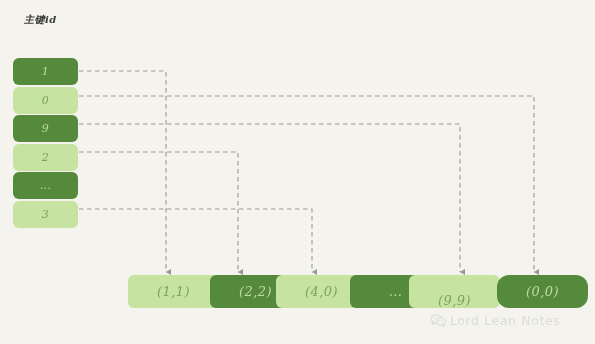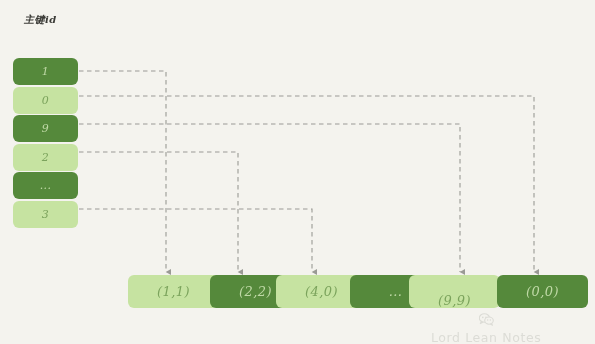--- a/index.html
+++ b/index.html
@@ -77,21 +77,20 @@
     top: 313px;
     display: flex;
     align-items: center;
     gap: 4px;
     color: #dcdcd6;
     font-family: "DejaVu Sans", sans-serif;
     font-size: 12.5px;
     letter-spacing: 0.6px;
     user-select: none;
     white-space: nowrap;
-    flex-direction: column;
   }
   .watermark svg {
     display: block;
   }
 </style>
 </head>
 <body>
 
 <div id="canvas">
 
@@ -141,21 +140,21 @@
       </div>
       <div class="node leaf-node light" style="left: 276px;">
         <span>(4,0)</span>
       </div>
       <div class="node leaf-node dark" style="left: 350px;">
         <span>...</span>
       </div>
       <div class="node leaf-node light" style="left: 409px; align-items: flex-end;">
         <span>(9,9)</span>
       </div>
-      <div class="node leaf-node dark" style="left: 497px;">
+      <div class="node leaf-node dark" style="left: 497px; border-radius: 12px;">
         <span>(0,0)</span>
       </div>
     </div>
 
   <div class="watermark">
     <span>
       <svg width="15" height="13" viewBox="0 0 15 13" xmlns="http://www.w3.org/2000/svg">
         <ellipse cx="5.4" cy="5.0" rx="5.1" ry="4.3" fill="none" stroke="#dcdcd6" stroke-width="1.1"></ellipse>
         <path d="M2.6,8.4 L1.3,10.6 L3.9,9.3" fill="none" stroke="#dcdcd6" stroke-width="1.1" stroke-linejoin="round"></path>
         <circle cx="3.8" cy="4.3" r="0.85" fill="#dcdcd6"></circle>

